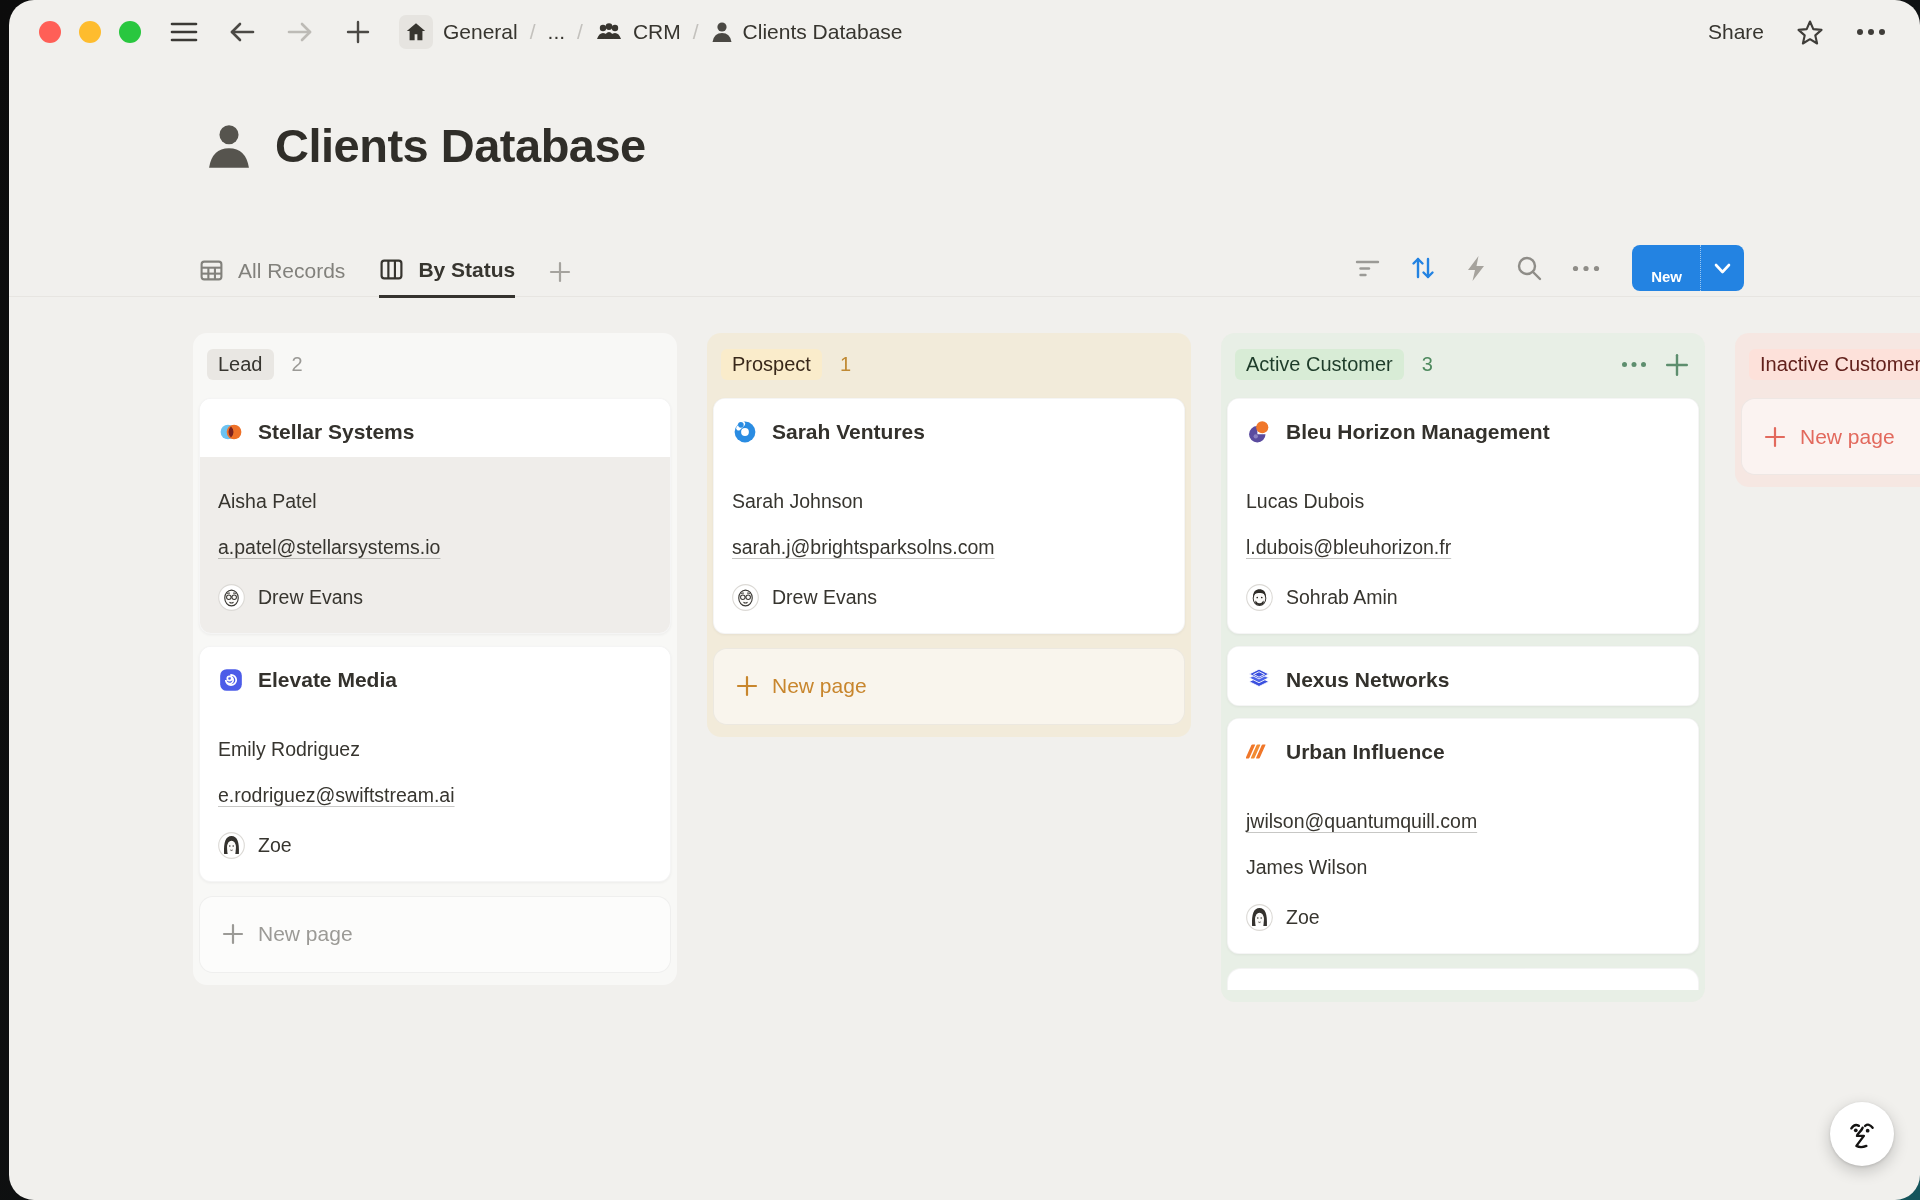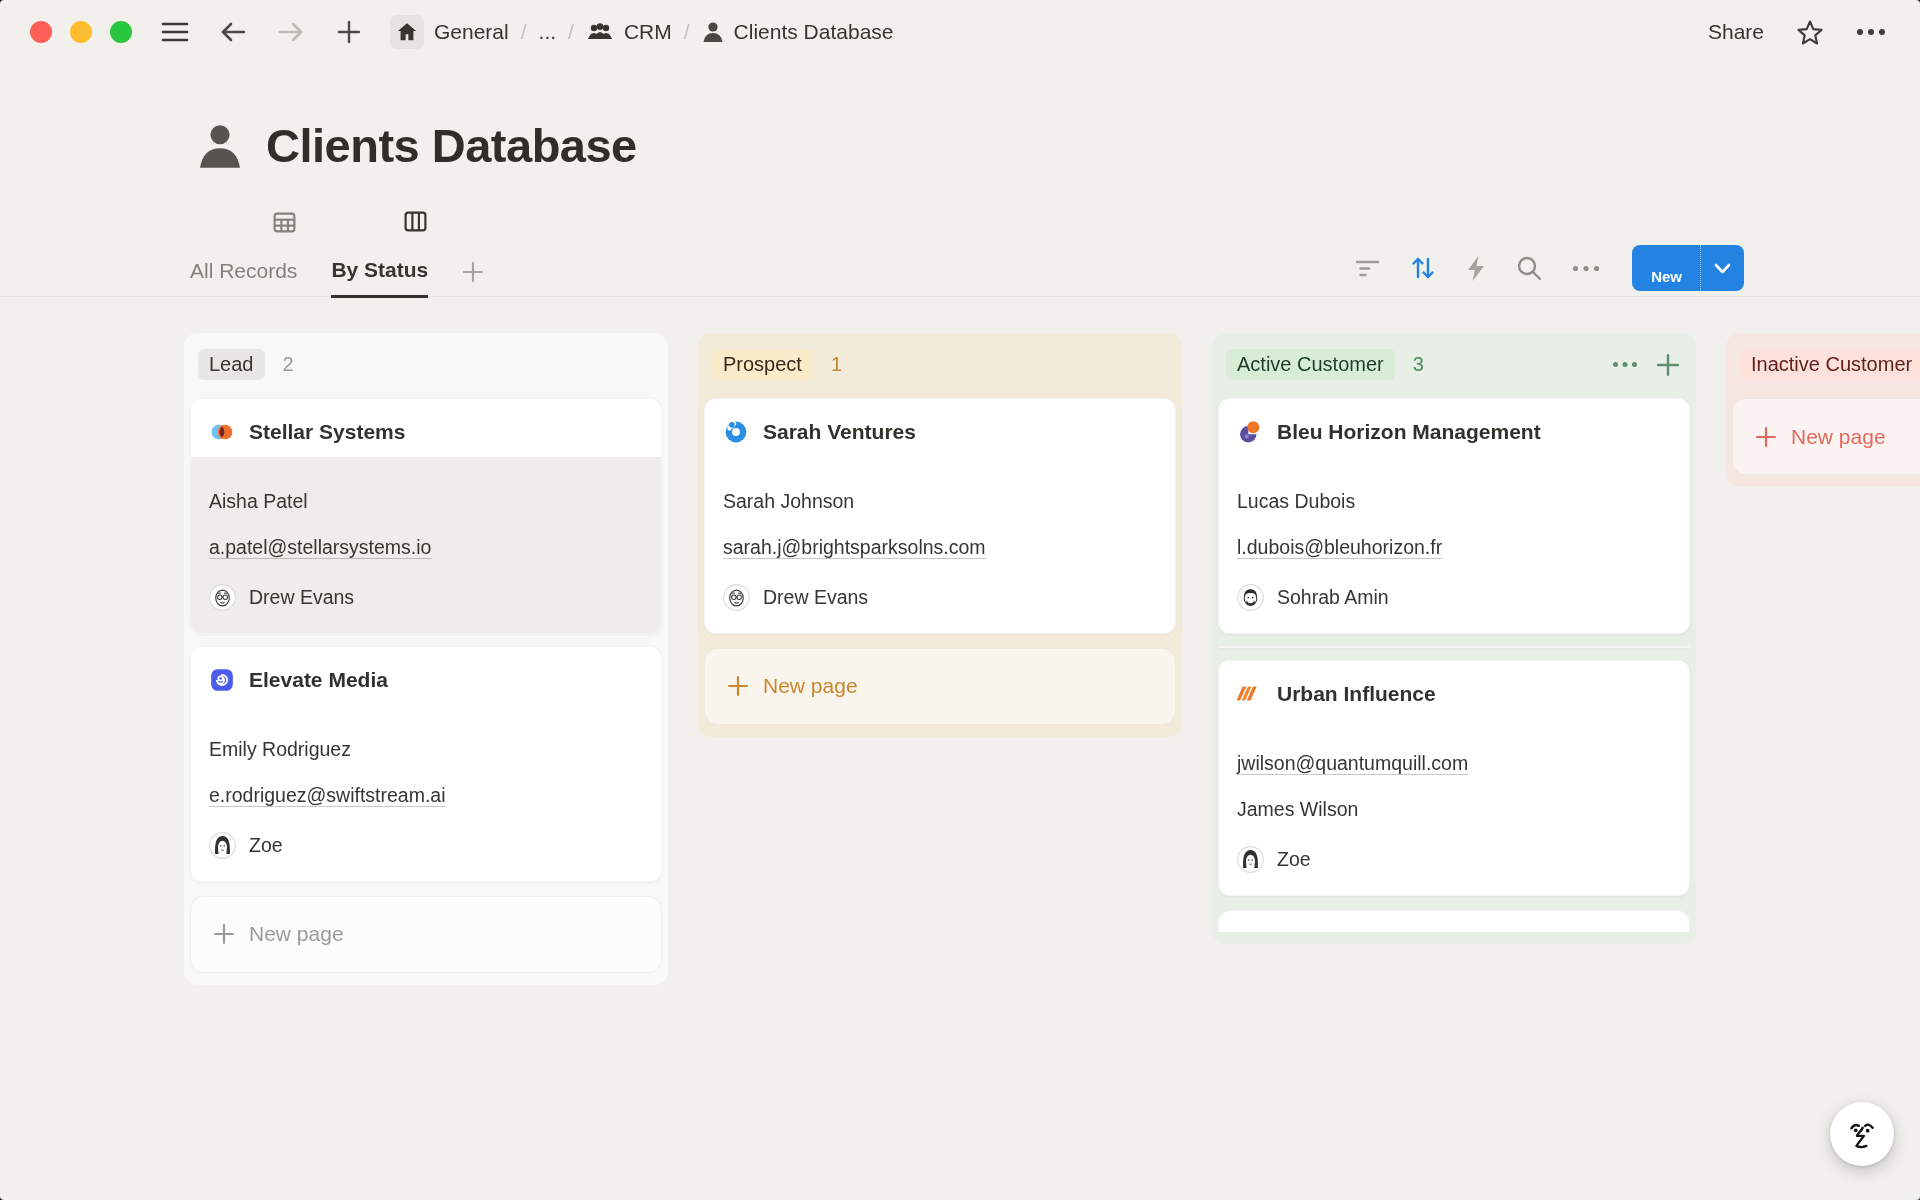--- a/index.html
+++ b/index.html
@@ -6,43 +6,44 @@
   html,body { width:1920px; height:1200px; }
   body {
     font-family:"Liberation Sans","DejaVu Sans",sans-serif;
     background:linear-gradient(135deg,#0c0c0c 0%,#101314 70%,#14555c 100%);
     color:#37352f;
     overflow:hidden;
   }
   .window {
     position:absolute; inset:0;
     background:#f1f0ed;
-    border-radius:4px;
+    border-radius:25px;
     overflow:hidden;
+    margin-left:9px;
   }
   
   .topbar { position:absolute; top:0; left:0; right:0; height:64px; display:flex; align-items:center; padding:0 34px 0 30px; }
   .traffic { display:flex; gap:18px; align-items:center; }
   .light { width:22px; height:22px; border-radius:50%; }
   .tb-icons { display:flex; align-items:center; gap:24px; margin-left:26px; }
   .tb-btn { display:flex; align-items:center; justify-content:center; width:34px; height:34px; border-radius:7px; }
   .tb-btn.home { background:#e6e4e0; }
   .crumbs { display:flex; align-items:center; gap:12px; margin-left:10px; font-size:21px; color:#37352f; white-space:nowrap; }
   .crumb { display:flex; align-items:center; gap:10px; cursor:default; }
   .sep { color:#c3c1bd; font-size:21px; }
   .tb-right { margin-left:auto; display:flex; align-items:center; gap:32px; font-size:21px; color:#37352f; }
   svg { display:block; }
 
   
   .title-row { position:absolute; left:196px; top:118px; display:flex; align-items:center; gap:22px; }
   .title-row h1 { font-size:47px; font-weight:700; color:#302e29; letter-spacing:-0.5px; }
 
   
   .tabs-row { position:absolute; left:0; right:0; top:251px; height:46px; border-bottom:1px solid #e7e5e1; display:flex; align-items:flex-end; padding-left:190px; }
-  .tab { display:flex; align-items:flex-end; gap:24px; font-size:21px; padding-bottom:13px; margin-right:34px;flex-direction:column; }
+  .tab { display:flex; align-items:flex-end; gap:14px; font-size:21px; padding-bottom:13px; margin-right:34px; }
   .tab.inactive { color:#82817c; }
   .tab.active { color:#37352f; font-weight:600; border-bottom:3px solid #35332e; margin-bottom:-2px; }
   .tab-add { color:#a5a39e; padding-bottom:13px; }
 
   
   .toolbar { position:absolute; top:245px; right:176px; height:46px; display:flex; align-items:center; gap:30px; }
   .new-btn { display:flex; align-items:stretch; height:46px; border-radius:8px; background:#2383e2; color:#fff; overflow:hidden; margin-left:2px; }
   .new-main { display:flex; align-items:center; padding:16px 18px 0 19px; font-size:15px; font-weight:700; }
   .new-split { width:0; border-left:1px dotted rgba(255,255,255,.55); }
   .new-caret { display:flex; align-items:center; padding:0 13px; }
@@ -441,20 +442,29 @@
               <path d="M8.4 14.6 Q12 19.8 15.6 14.6 L15.8 17 Q12 20.8 8.2 17 Z" fill="#2f2d29"></path>
               <circle cx="10" cy="12" r=".75" fill="#2f2d29"></circle>
                 <circle cx="14" cy="12" r=".75" fill="#2f2d29"></circle>
             </svg>
             <span>Sohrab Amin</span>
           </div>
         </div>
       </div>
 
       <div class="card">
+        <div class="card-head">
+          <svg class="cicon" width="26" height="26" viewBox="0 0 24 24">
+            <path d="M12 9 L21 13.5 L12 18 L3 13.5 Z" fill="#3b50de" stroke="#fff" stroke-width=".8"></path>
+            <path d="M12 5.5 L21 10 L12 14.5 L3 10 Z" fill="#4c63ea" stroke="#fff" stroke-width=".8"></path>
+            <path d="M12 2 L21 6.5 L12 11 L3 6.5 Z" fill="#3b50de" stroke="#fff" stroke-width=".8"></path>
+            <path d="M12 4.4 L17 6.9 L12 9.4 L7 6.9 Z" fill="none" stroke="#fff" stroke-width=".8"></path>
+          </svg>
+          <span class="ctitle">Nexus Networks</span>
+        </div>
       </div>
 
       <div class="card">
         <div class="card-head">
           <svg class="cicon" width="26" height="26" viewBox="0 0 24 24">
             <g transform="skewX(-24)" fill="#f0772a">
               <rect x="7.5" y="5" width="3.4" height="13" rx="0.6"></rect>
               <rect x="12.3" y="5" width="3.4" height="13" rx="0.6" fill="#f28c33"></rect>
               <rect x="17.1" y="5" width="3.4" height="13" rx="0.6"></rect>
             </g>

